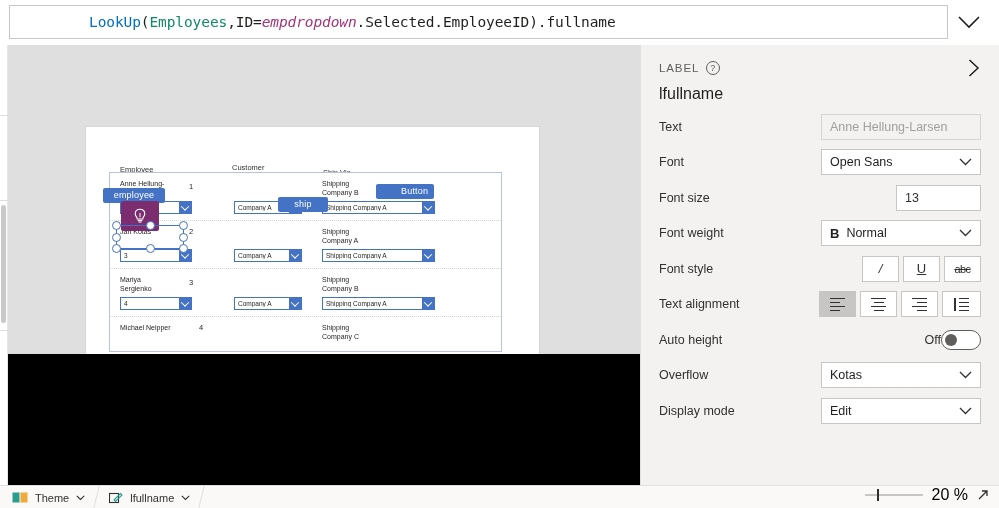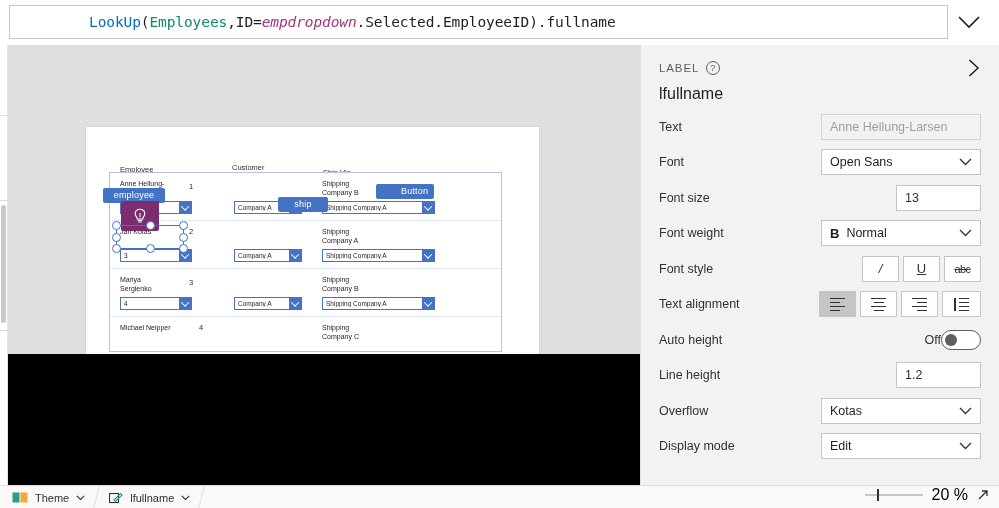--- a/index.html
+++ b/index.html
@@ -690,26 +690,20 @@
         <div class="prop-ctrl">
           <div class="toggle-wrap">
             <span class="toggle-state">Off</span>
             <span class="toggle">
               <span class="knob"></span>
             </span>
           </div>
         </div>
       </div>
 
-      <div class="prop-row">
-        <div class="prop-label">Line height</div>
-        <div class="prop-ctrl">
-          <div class="ctl-input narrow">1.2</div>
-        </div>
-      </div>
 
       <div class="prop-row">
         <div class="prop-label">Overflow</div>
         <div class="prop-ctrl">
           <div class="ctl-select">
             <span class="sel-label">Kotas</span>
             <svg width="13" height="8" viewBox="0 0 13 8" aria-hidden="true">
               <path d="M1 1 L6.5 6.5 L12 1" fill="none" stroke="#323130" stroke-width="1.3"></path>
             </svg>
           </div>

